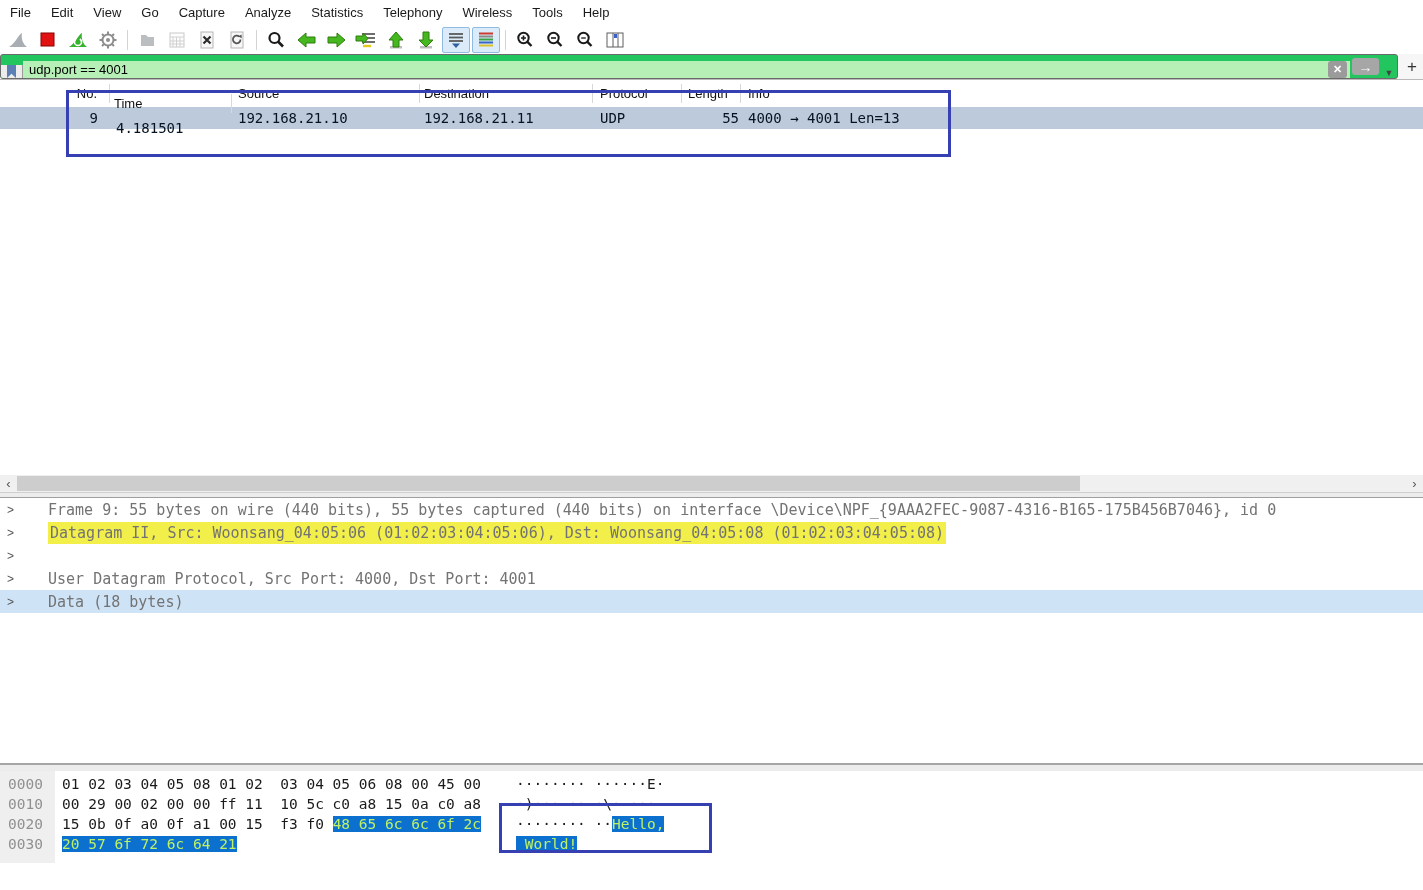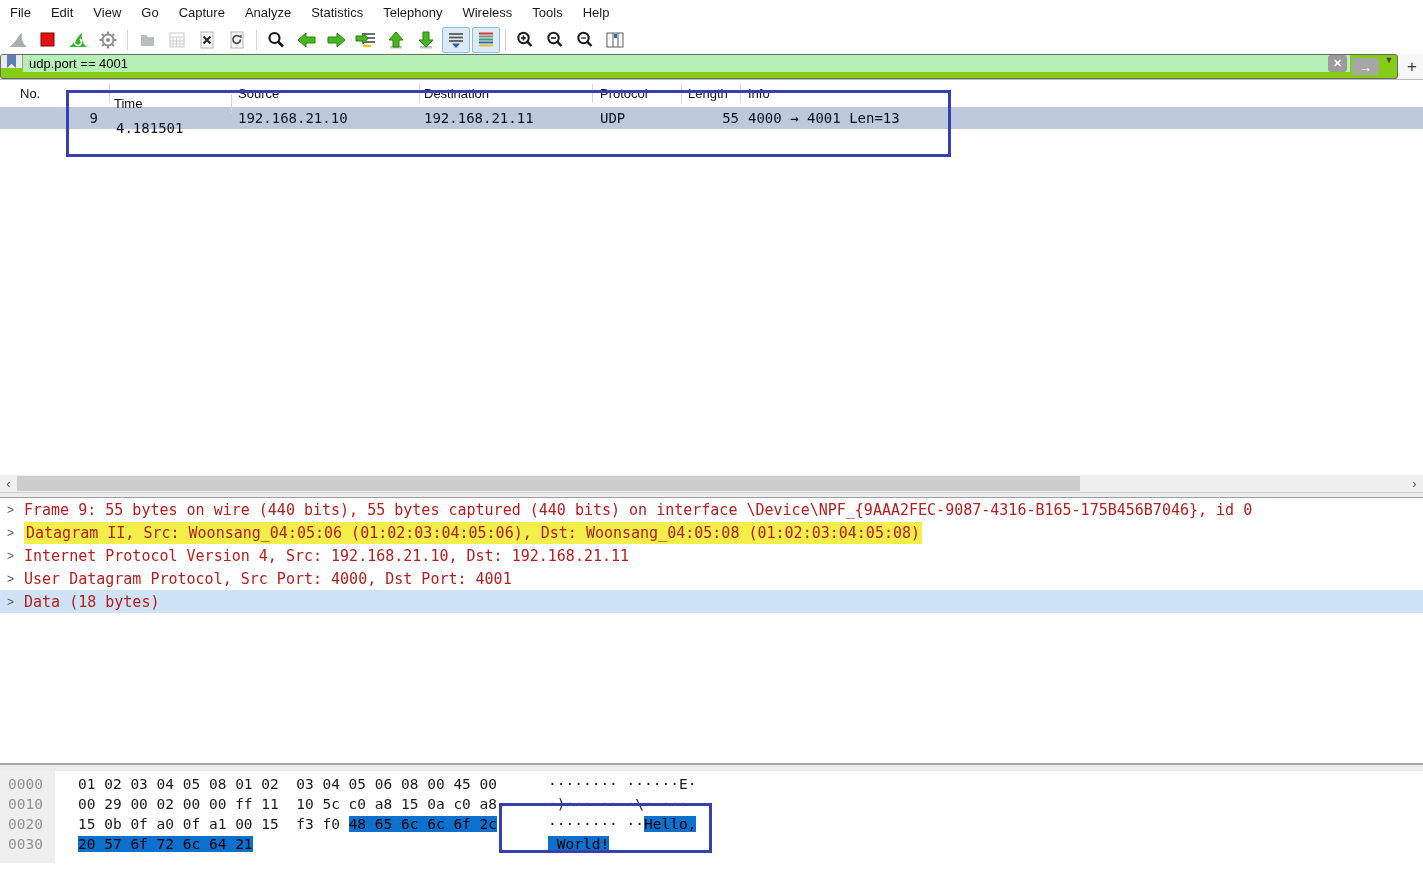--- a/index.html
+++ b/index.html
@@ -14,21 +14,21 @@
   .toolbar{height:28px;display:flex;align-items:center;background:#fff;padding-left:3px;}
   .tbtn{width:26px;height:24px;display:flex;align-items:center;justify-content:center;
         border:1px solid transparent;border-radius:2px;margin:0 1px;}
   .tbtn.active{background:#dcebf9;border:1px solid #8fbbe3;}
   .tsep{width:1px;height:20px;background:#d4d4d4;margin:0 4px;}
   .dim{opacity:.45;}
 
   
   .filterbar{height:25px;display:flex;align-items:center;background:#f6f6f6;}
   .filter-box{width:1396px;height:23px;border:1px solid #6a6a6a;border-radius:3px;
-              display:flex;align-items:flex-start;overflow:hidden;background:#84cc16;}
+              display:flex;align-items:flex-end;overflow:hidden;background:#22c55e;}
   .bookmark-btn{width:21px;background:#ececec;border-right:1px solid #9a9a9a;
                 display:flex;align-items:center;justify-content:center;}
   .ribbon{width:9px;height:13px;background:#5b7fb5;
           clip-path:polygon(0 0,100% 0,100% 100%,50% 68%,0 100%);}
   .filter-green{flex:1;background:#b7f0b7;display:flex;align-items:center;}
   .filter-text{flex:1;font-size:13px;padding-left:6px;color:#000;white-space:pre;}
   .clear-btn{width:19px;height:17px;background:#9b9b9b;border-radius:3px;color:#fff;
              font-size:11px;font-weight:bold;display:flex;align-items:center;justify-content:center;
              margin:0 3px;}
   .apply-btn{width:27px;height:17px;background:#a6a6a6;border-radius:3px;color:#fff;
@@ -61,34 +61,34 @@
            justify-content:center;color:#555;font-size:13px;}
   .sbarrow.left{left:0;} .sbarrow.right{right:0;}
   .sbthumb{position:absolute;left:17px;top:1px;width:1063px;height:15px;background:#cdcdcd;}
   .split1{height:6px;background:#ececec;border-top:1px solid #cfcfcf;border-bottom:1px solid #9f9f9f;box-sizing:border-box;}
 
   
   .details{background:#fff;}
   .drow{height:23px;display:flex;align-items:center;font-size:15px;}
   .dchev{width:17px;padding-left:7px;color:#555;font-size:12px;font-family:"Liberation Sans",sans-serif;
          flex:0 0 auto;}
-  .dtext{white-space:pre;color:#b91c1c;}
+  .dtext{white-space:pre;color:#737373;margin-left:24px;}
   .hl-yellow{background:#f2ef4a;padding:2px 2px;}
   .drow.selected{background:#cfe3f7;}
   .details-empty{height:150px;background:#fff;}
   .split2{height:8px;background:#ececec;border-top:2px solid #a6a6a6;box-sizing:border-box;}
 
   
   .hexpane{padding-top:3px;background:#fff;position:relative;}
   .offset-strip{position:absolute;left:0;top:0;width:55px;height:92px;background:#efefef;}
-  .hexrow{position:relative;height:20px;display:flex;align-items:center;font-size:14.5px;gap:16px;}
+  .hexrow{position:relative;height:20px;display:flex;align-items:center;font-size:14.5px;}
   .hoff{width:55px;padding-left:8px;box-sizing:border-box;color:#909090;flex:0 0 auto;}
   .hbytes{display:inline-block;width:447px;margin-left:7px;white-space:pre;color:#1a1a1a;flex:0 0 auto;}
   .hascii{margin-left:7px;white-space:pre;color:#1a1a1a;}
-  .hl{background:#0c70cf;color:#000000;}
+  .hl{background:#0c70cf;color:#bef264;}
 
   
   .annot{position:absolute;border:3px solid #3640b2;pointer-events:none;z-index:10;}
   .annot1{left:66px;top:90px;width:879px;height:61px;}
   .annot2{left:499px;top:803px;width:207px;height:44px;}
 
   svg{display:block;}
 </style>
 </head>
 <body>
@@ -313,21 +313,21 @@
         <span>→</span>
       </span>
       <span class="caret-btn">
         <span>▼</span>
       </span>
     </div>
     <span class="add-btn">+</span>
   </div>
 
   <div class="plist-header">
-    <span class="hcell c-no" style="text-align:left;padding-left:20px;">No.</span>
+    <span class="hcell c-no" style="text-align:right;padding-left:20px;">No.</span>
     <span class="hcell c-time" style="padding-left:4px;">Time</span>
     <span class="hcell c-src">Source</span>
     <span class="hcell c-dst">Destination</span>
     <span class="hcell c-proto">Protocol</span>
     <span class="hcell c-len" style="text-align:left;padding-left:6px;">Length</span>
     <span class="hcell c-info">Info</span>
   </div>
 
   <div class="prow mono">
     <span class="pcell c-no">9</span>
@@ -352,21 +352,20 @@
     <div class="drow">
       <span class="dchev">&gt;</span>
       <span class="dtext">Frame 9: 55 bytes on wire (440 bits), 55 bytes captured (440 bits) on interface \Device\NPF_{9AAA2FEC-9087-4316-B165-175B456B7046}, id 0</span>
     </div>
     <div class="drow">
       <span class="dchev">&gt;</span>
       <span class="dtext hl-yellow">Datagram II, Src: Woonsang_04:05:06 (01:02:03:04:05:06), Dst: Woonsang_04:05:08 (01:02:03:04:05:08)</span>
     </div>
     <div class="drow">
       <span class="dchev">&gt;</span>
-      <span class="dtext">Internet Protocol Version 4, Src: 192.168.21.10, Dst: 192.168.21.11</span>
     </div>
     <div class="drow">
       <span class="dchev">&gt;</span>
       <span class="dtext">User Datagram Protocol, Src Port: 4000, Dst Port: 4001</span>
     </div>
     <div class="drow selected">
       <span class="dchev">&gt;</span>
       <span class="dtext">Data (18 bytes)</span>
     </div>
   </div>

